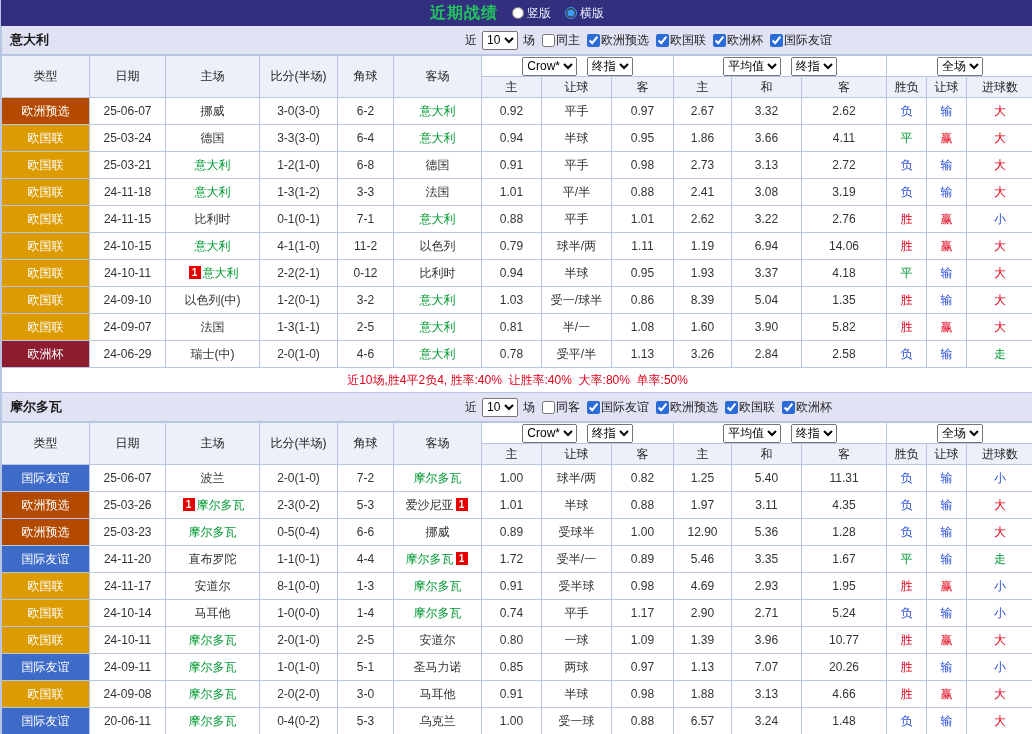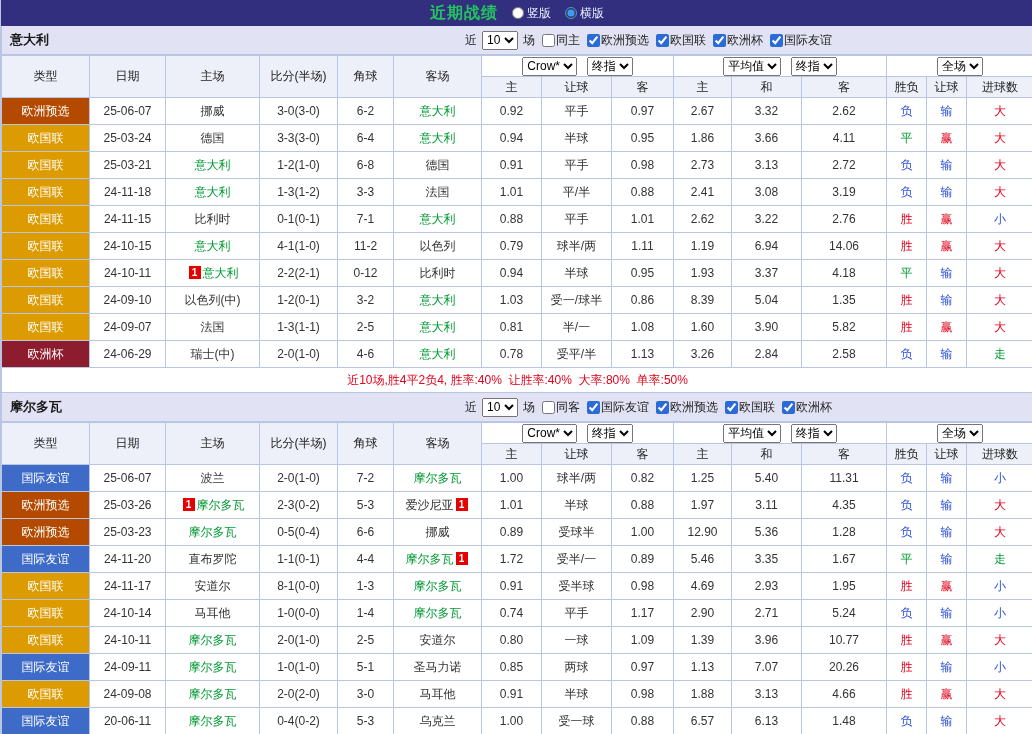--- a/index.html
+++ b/index.html
@@ -581,21 +581,21 @@
             </td>
       <td>20-06-11</td>
       <td><span class="t-focus">摩尔多瓦</span></td>
       <td class="c-score">0-4(0-2)</td>
       <td>5-3</td>
       <td><span class="">乌克兰</span></td>
       <td>1.00</td>
       <td>受一球</td>
       <td>0.88</td>
       <td>6.57</td>
-      <td>6.13</td>
+      <td>3.24</td>
       <td>1.48</td>
       <td style="color:#2b4fd8">负</td>
       <td style="color:#2b4fd8">输</td>
       <td style="color:#e2001a">大</td>
     </tr>
         </tbody>
 
     </table>
   </div>
 

